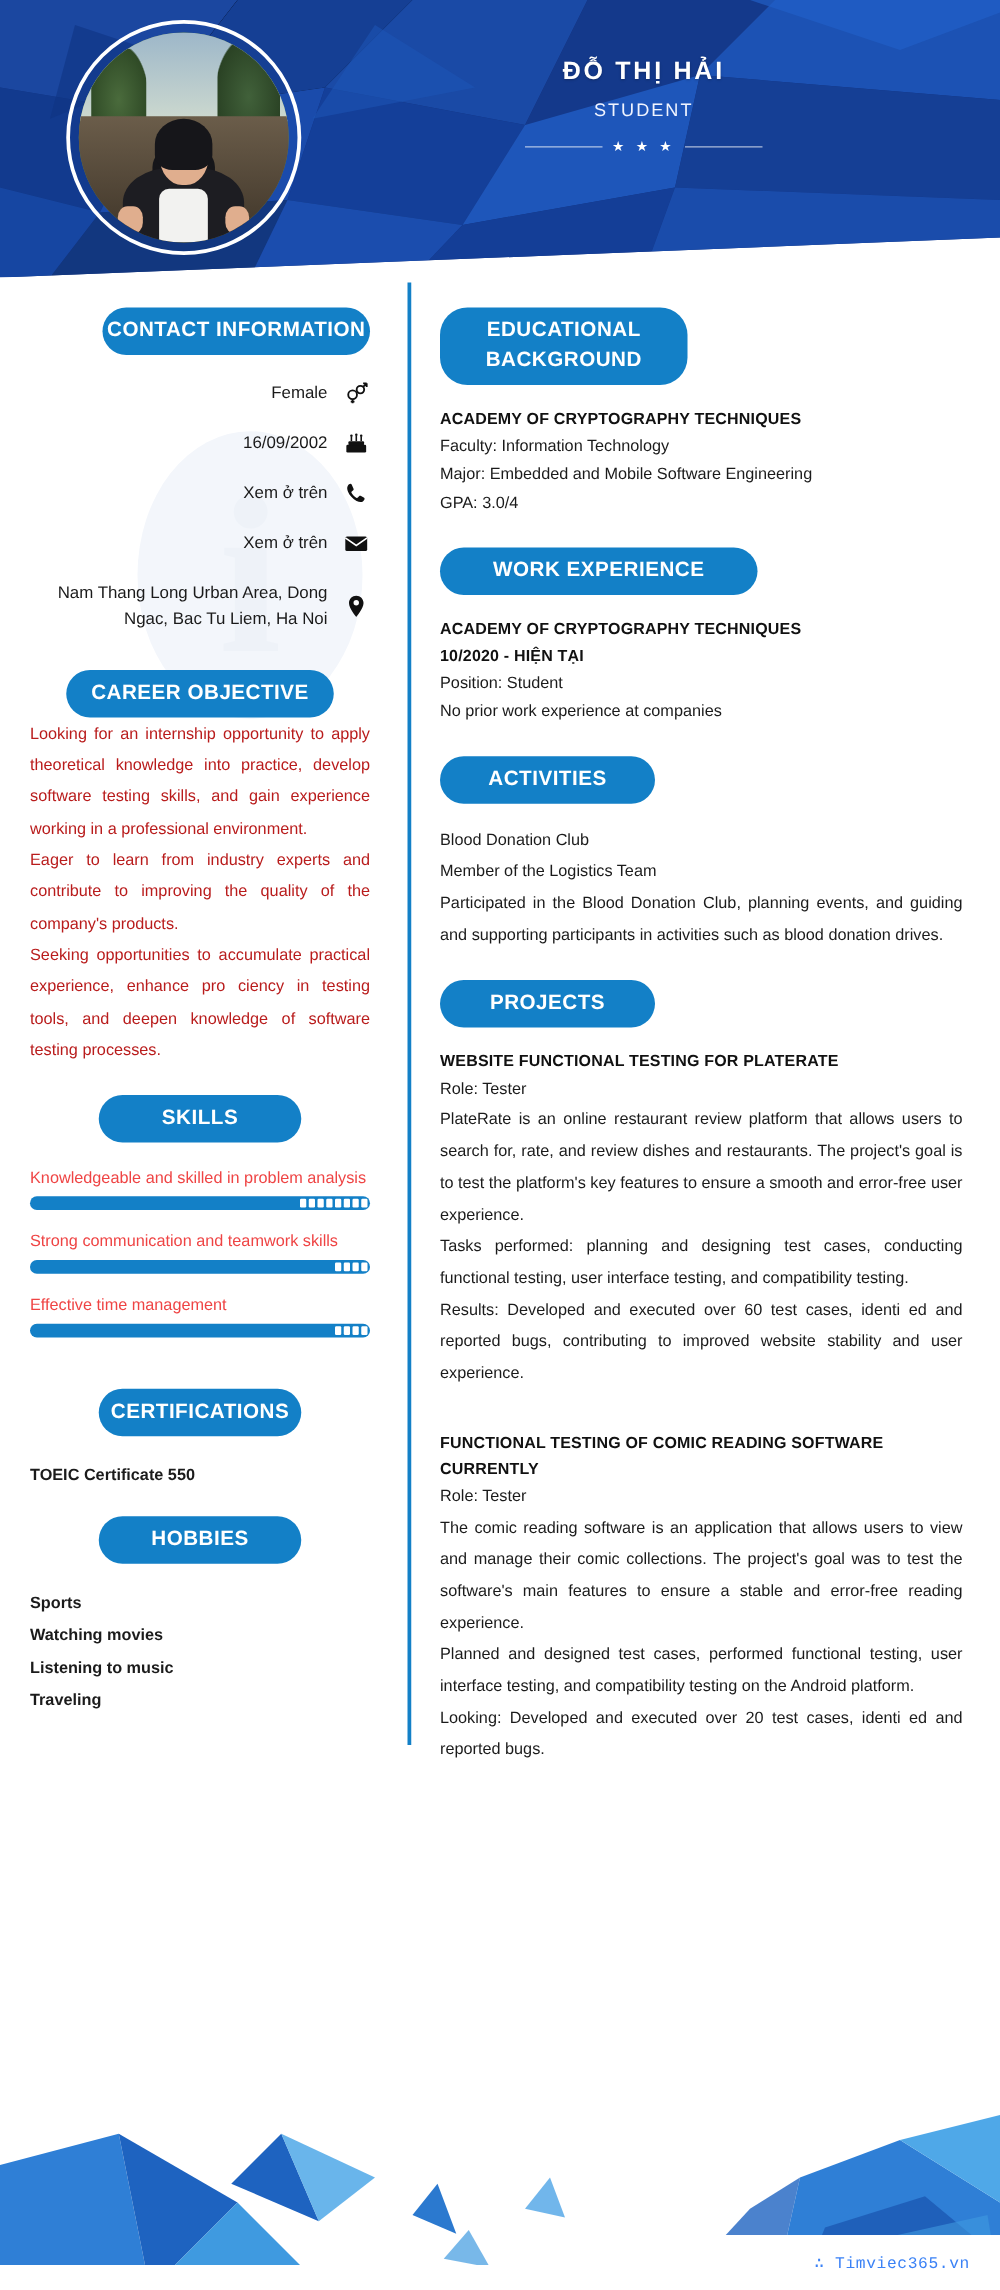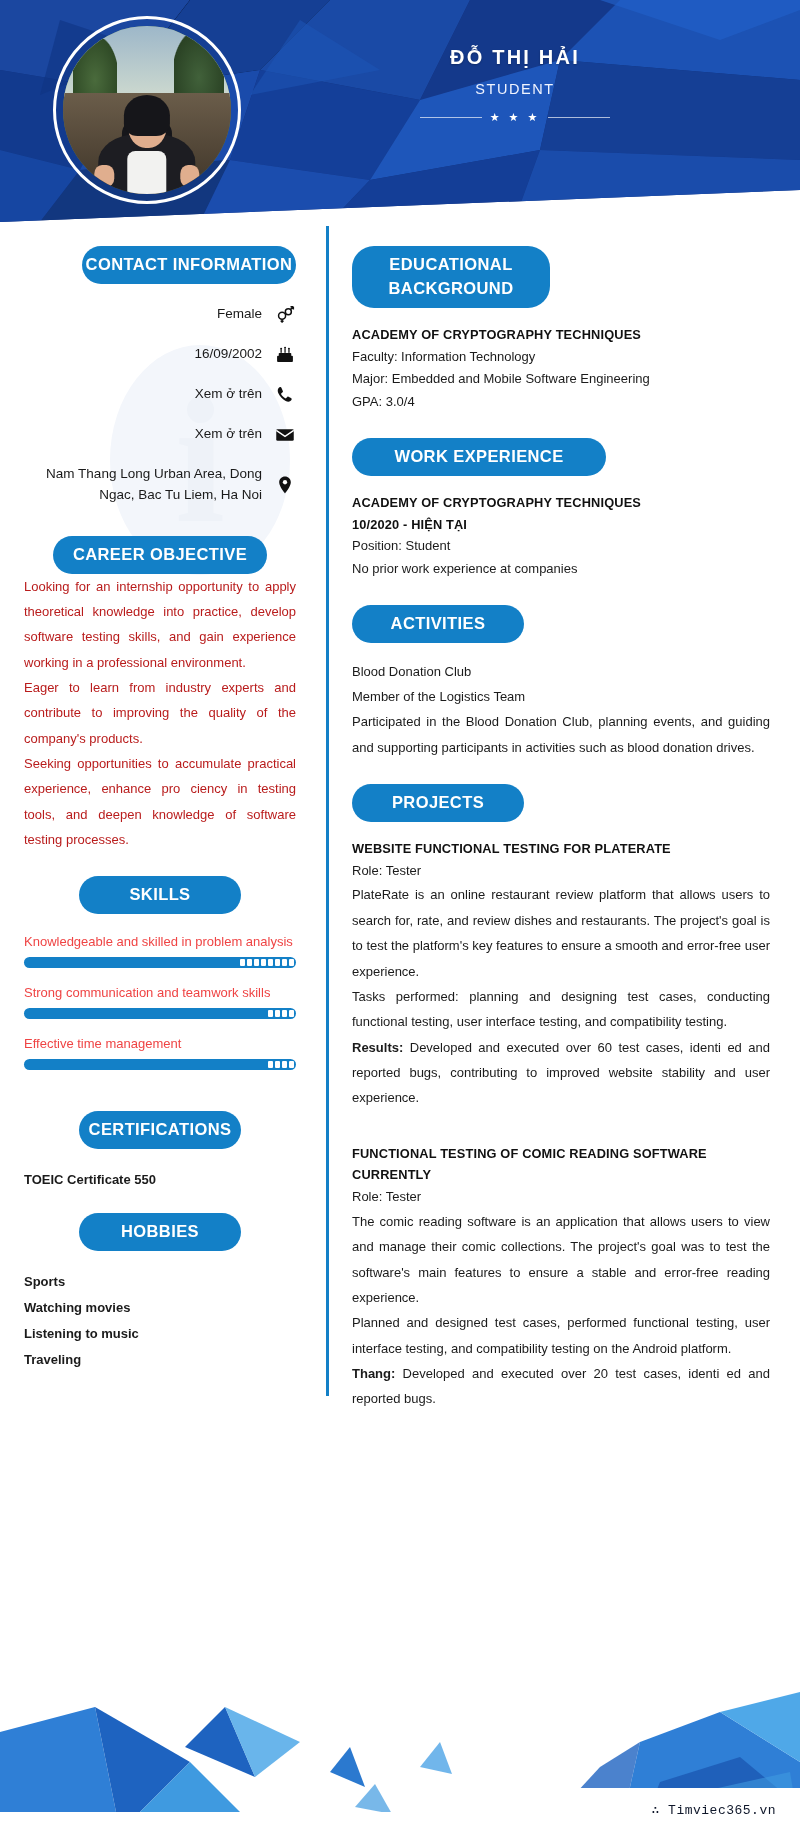--- a/index.html
+++ b/index.html
@@ -262,42 +262,42 @@
     font-size: 13px;
     color: #1b1b1b;
     line-height: 1.75;
   }
   .blk-para {
     font-size: 13px;
     color: #1b1b1b;
     line-height: 1.95;
     text-align: justify;
   }
-  .blk-para b { font-weight: bold; }
+  .blk-para b { font-weight: normal; }
   .sp-24 { height: 24px; }
   .sp-16 { height: 16px; }
   .sp-12 { height: 12px; }
   .sp-20 { height: 20px; }
 
   
   .footer {
     position: absolute;
     left: 0; bottom: 0;
     width: 800px;
     height: 240px;
     overflow: hidden;
     z-index: 2;
   }
   .footer-brand {
     position: absolute;
     right: 24px;
     bottom: 14px;
     font-family: "Liberation Mono", monospace;
     font-size: 13px;
-    color: #0f172a;
+    color: #3b82f6;
     letter-spacing: .5px;
     z-index: 10;
   }
 </style>
 </head>
 <body>
 
 <div class="page">
 
   <div class="header">
@@ -535,21 +535,21 @@
       <div class="blk-para">Tasks performed: planning and designing test cases, conducting functional testing, user interface testing, and compatibility testing.</div>
       <div class="blk-para"><b>Results:</b><span> Developed and executed over 60 test cases, identi ed and reported bugs, contributing to improved website stability and user experience.</span></div>
     </div>
 
     <div class="sp-16"></div>
     <div class="block">
       <div class="blk-title">FUNCTIONAL TESTING OF COMIC READING SOFTWARE CURRENTLY</div>
       <div class="blk-line">Role: Tester</div>
       <div class="blk-para">The comic reading software is an application that allows users to view and manage their comic collections. The project's goal was to test the software's main features to ensure a stable and error-free reading experience.</div>
       <div class="blk-para">Planned and designed test cases, performed functional testing, user interface testing, and compatibility testing on the Android platform.</div>
-      <div class="blk-para"><b>Thang:</b><span> Developed and executed over 20 test cases, identi ed and reported bugs.</span></div>
+      <div class="blk-para"><b>Looking:</b><span> Developed and executed over 20 test cases, identi ed and reported bugs.</span></div>
     </div>
   </div>
 
   <div class="footer">
     <svg width="800" height="240" viewBox="0 0 800 240" preserveAspectRatio="none">
       <polygon points="0,140 95,115 120,240 0,240" fill="#2f7fd6"></polygon>
       <polygon points="95,115 190,170 120,240" fill="#1e63c0"></polygon>
       <polygon points="120,240 190,170 260,240" fill="#3f9ae0"></polygon>
       <polygon points="185,155 225,115 255,185" fill="#1e63c0"></polygon>
       <polygon points="225,115 255,185 300,150" fill="#4fa8e8" opacity=".85"></polygon>

